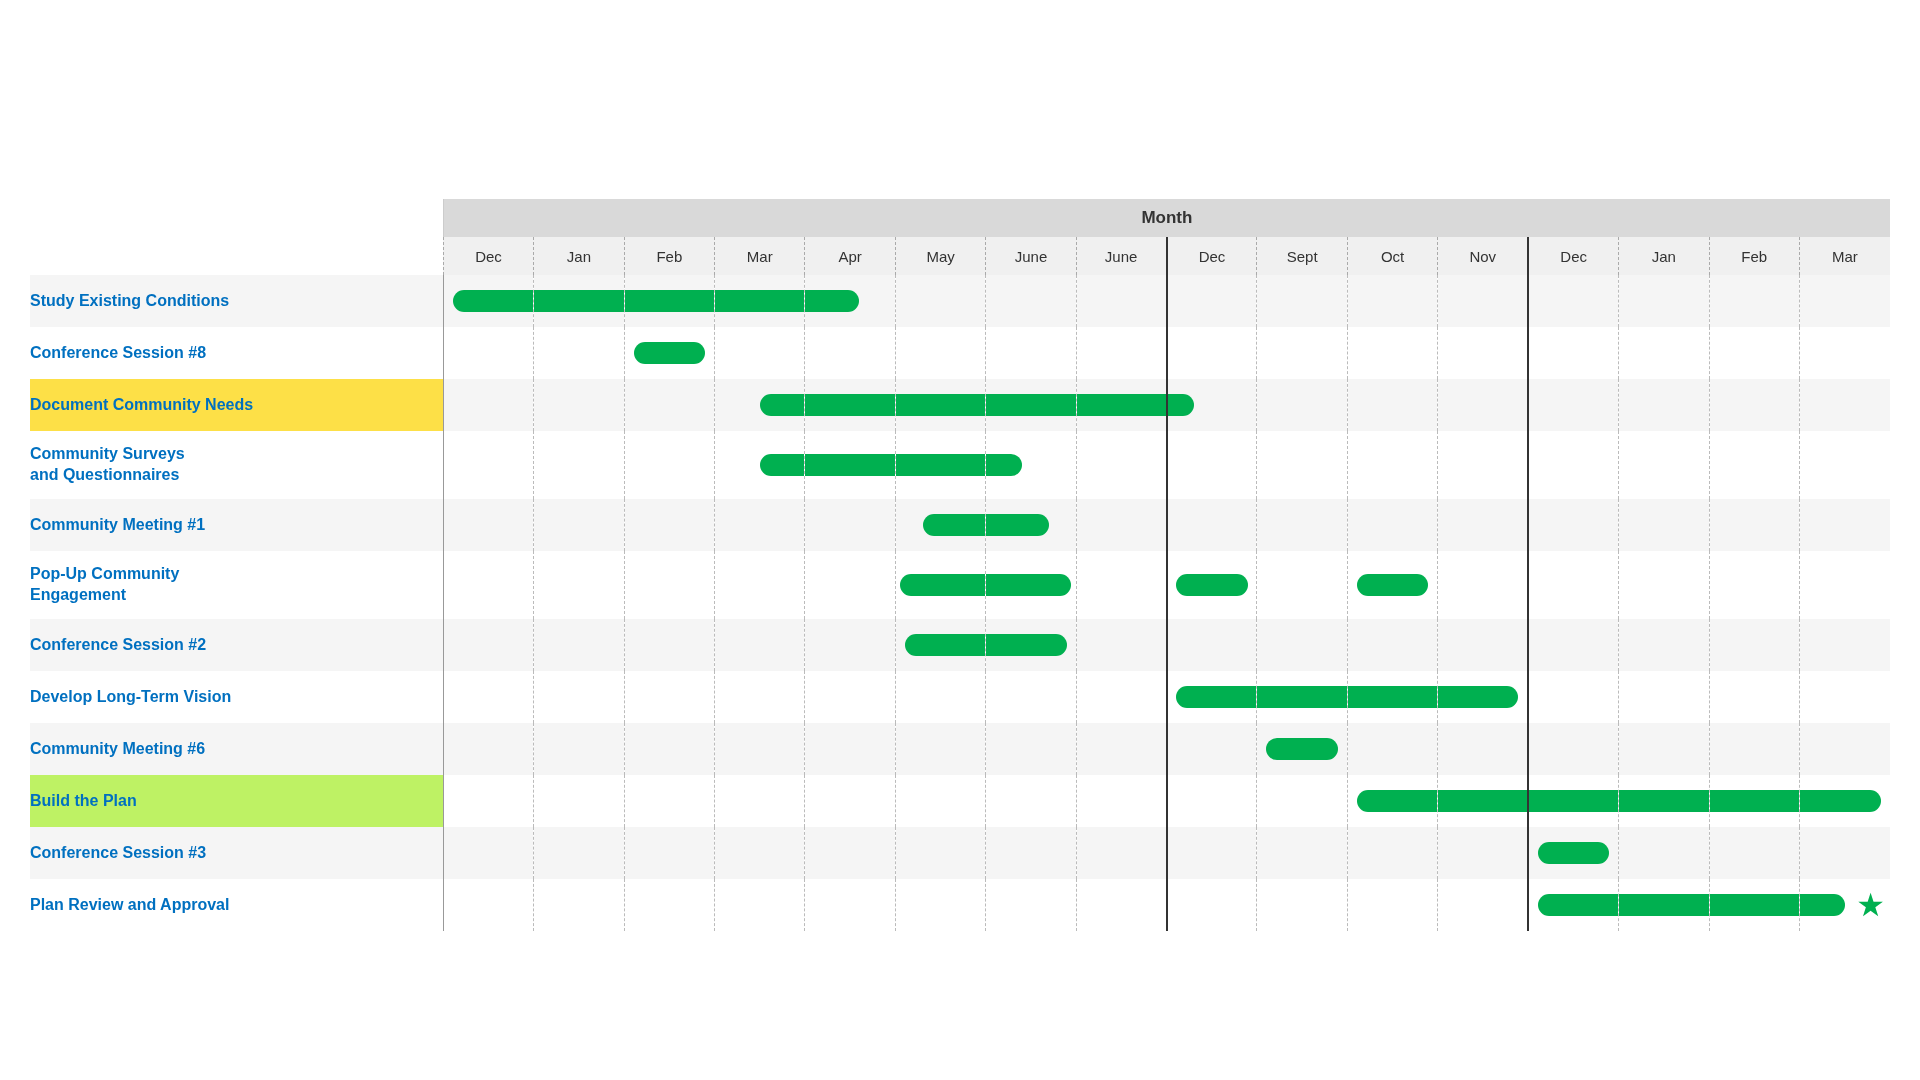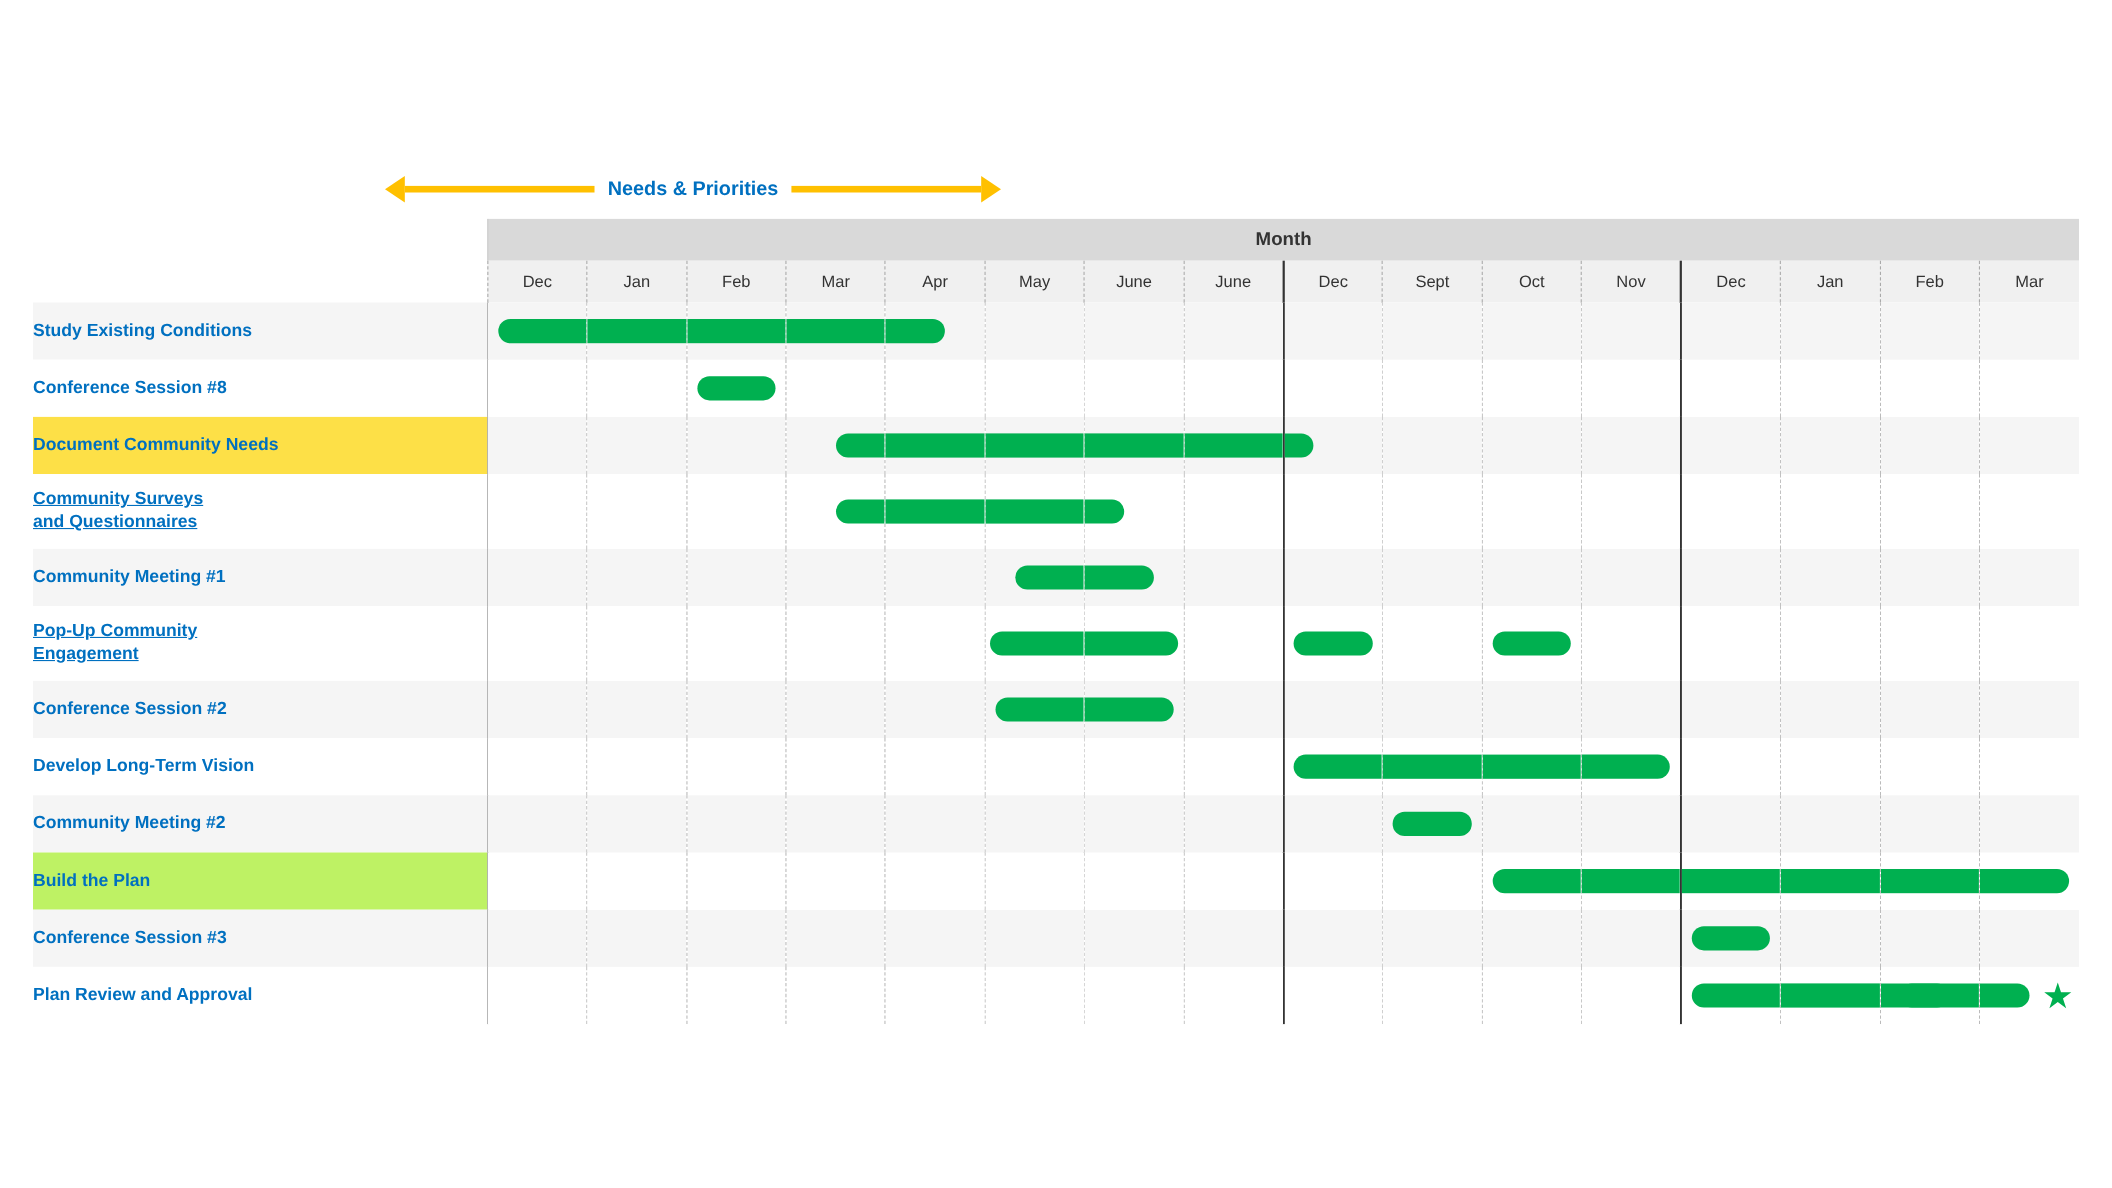--- a/index.html
+++ b/index.html
@@ -133,21 +133,20 @@
       border-left: none;
     }
     
     .bar-cell {
       position: relative;
       padding: 0;
     }
     
     .task-row.two-line td {
       height: 68px;
-      text-decoration: underline;
     }
     
     .phase-divider {
       border-left: 2px solid #333 !important;
     }
     
     .month-header-cell {
       background: #d9d9d9;
       text-align: center;
       font-size: 17px;
@@ -156,28 +155,20 @@
       height: 38px;
     }
   </style>
 </head>
 <body>
 
 <div class="chart-wrapper">
 
   <div class="phase-row">
 
-    <div class="phase-block" style="width:560px; position:relative;">
-      <div class="arrow-container">
-        <div class="arrow-left"></div>
-        <div class="arrow-line"></div>
-        <div class="arrow-right"></div>
-      </div>
-      <div class="phase-label" style="color:#0070C0;font-size:18px;font-weight:bold;">Needs &amp; Priorities</div>
-    </div>
 
   </div>
 
   <table class="gantt-table">
     <colgroup>
       <col style="width:320px">
 
       <col style="width:70px">
       <col style="width:70px">
       <col style="width:70px">
@@ -429,21 +420,21 @@
           </td>
           <td class="bar-cell" style="position: relative; background: rgb(255, 255, 255); border-left: 1px dashed rgb(187, 187, 187);">
             <div style="position: absolute; height: 22px; background: rgb(0, 176, 80); border-radius: 0px 11px 11px 0px; top: 50%; transform: translateY(-50%); left: 0px; right: 10%;"></div>
           </td>
           <td class="bar-cell" style="position: relative; background: rgb(255, 255, 255); border-left: 2px solid rgb(51, 51, 51);"></td>
           <td class="bar-cell" style="position: relative; background: rgb(255, 255, 255); border-left: 1px dashed rgb(187, 187, 187);"></td>
           <td class="bar-cell" style="position: relative; background: rgb(255, 255, 255); border-left: 1px dashed rgb(187, 187, 187);"></td>
           <td class="bar-cell" style="position: relative; background: rgb(255, 255, 255); border-left: 1px dashed rgb(187, 187, 187);"></td>
         </tr>
         <tr class="task-row">
-          <td class="task-label" style="background: rgb(245, 245, 245);"><span>Community Meeting #2</span></td>
+          <td class="task-label" style="background: rgb(245, 245, 245);"><span>Community Meeting #6</span></td>
           <td class="bar-cell" style="position: relative; background: rgb(245, 245, 245); border-left: 1px dashed rgb(187, 187, 187);"></td>
           <td class="bar-cell" style="position: relative; background: rgb(245, 245, 245); border-left: 1px dashed rgb(187, 187, 187);"></td>
           <td class="bar-cell" style="position: relative; background: rgb(245, 245, 245); border-left: 1px dashed rgb(187, 187, 187);"></td>
           <td class="bar-cell" style="position: relative; background: rgb(245, 245, 245); border-left: 1px dashed rgb(187, 187, 187);"></td>
           <td class="bar-cell" style="position: relative; background: rgb(245, 245, 245); border-left: 1px dashed rgb(187, 187, 187);"></td>
           <td class="bar-cell" style="position: relative; background: rgb(245, 245, 245); border-left: 1px dashed rgb(187, 187, 187);"></td>
           <td class="bar-cell" style="position: relative; background: rgb(245, 245, 245); border-left: 1px dashed rgb(187, 187, 187);"></td>
           <td class="bar-cell" style="position: relative; background: rgb(245, 245, 245); border-left: 1px dashed rgb(187, 187, 187);"></td>
           <td class="bar-cell" style="position: relative; background: rgb(245, 245, 245); border-left: 2px solid rgb(51, 51, 51);"></td>
           <td class="bar-cell" style="position: relative; background: rgb(245, 245, 245); border-left: 1px dashed rgb(187, 187, 187);">

